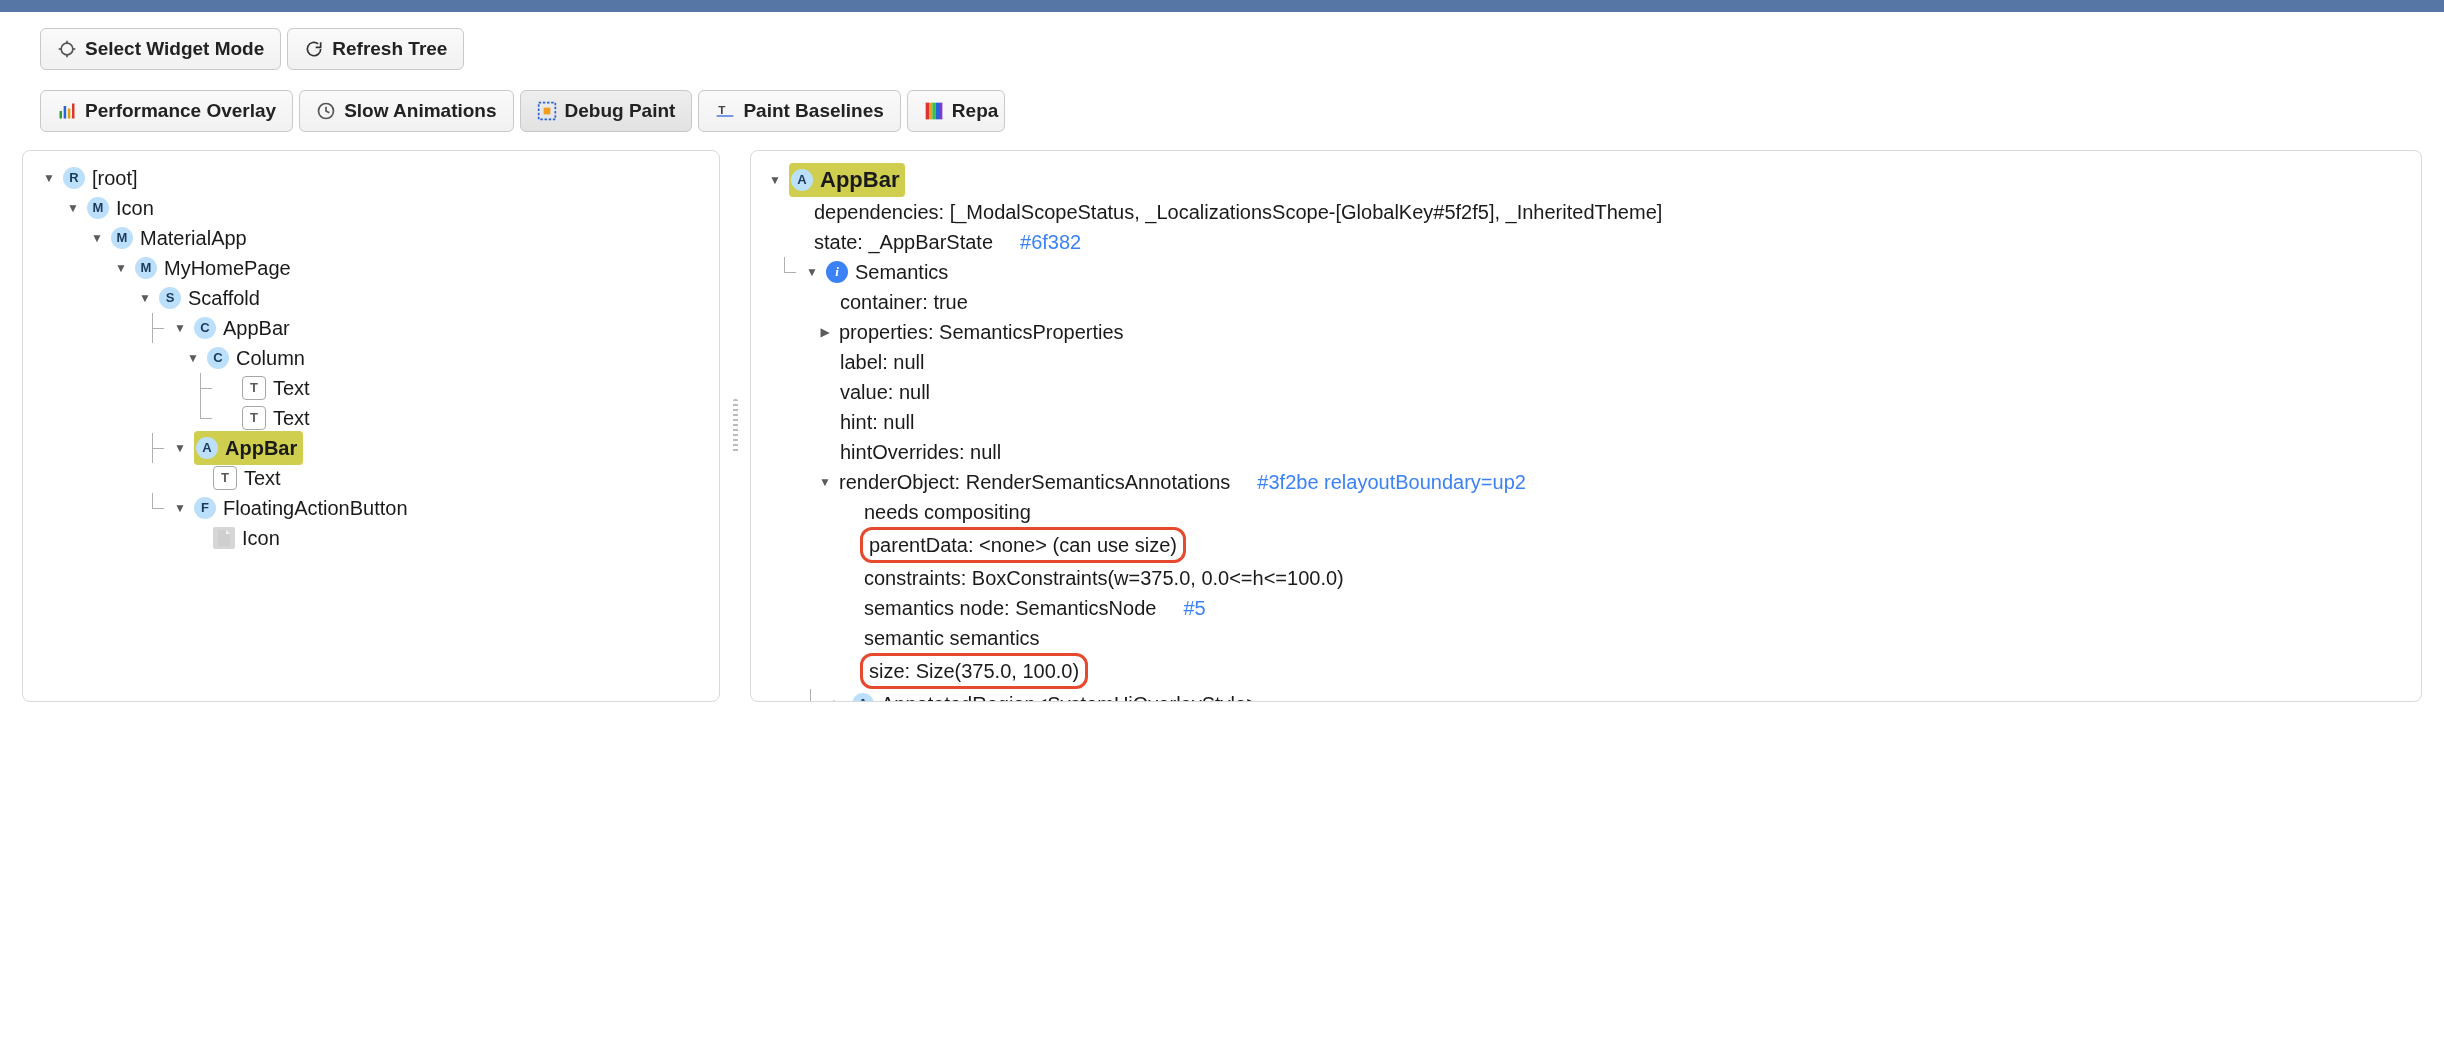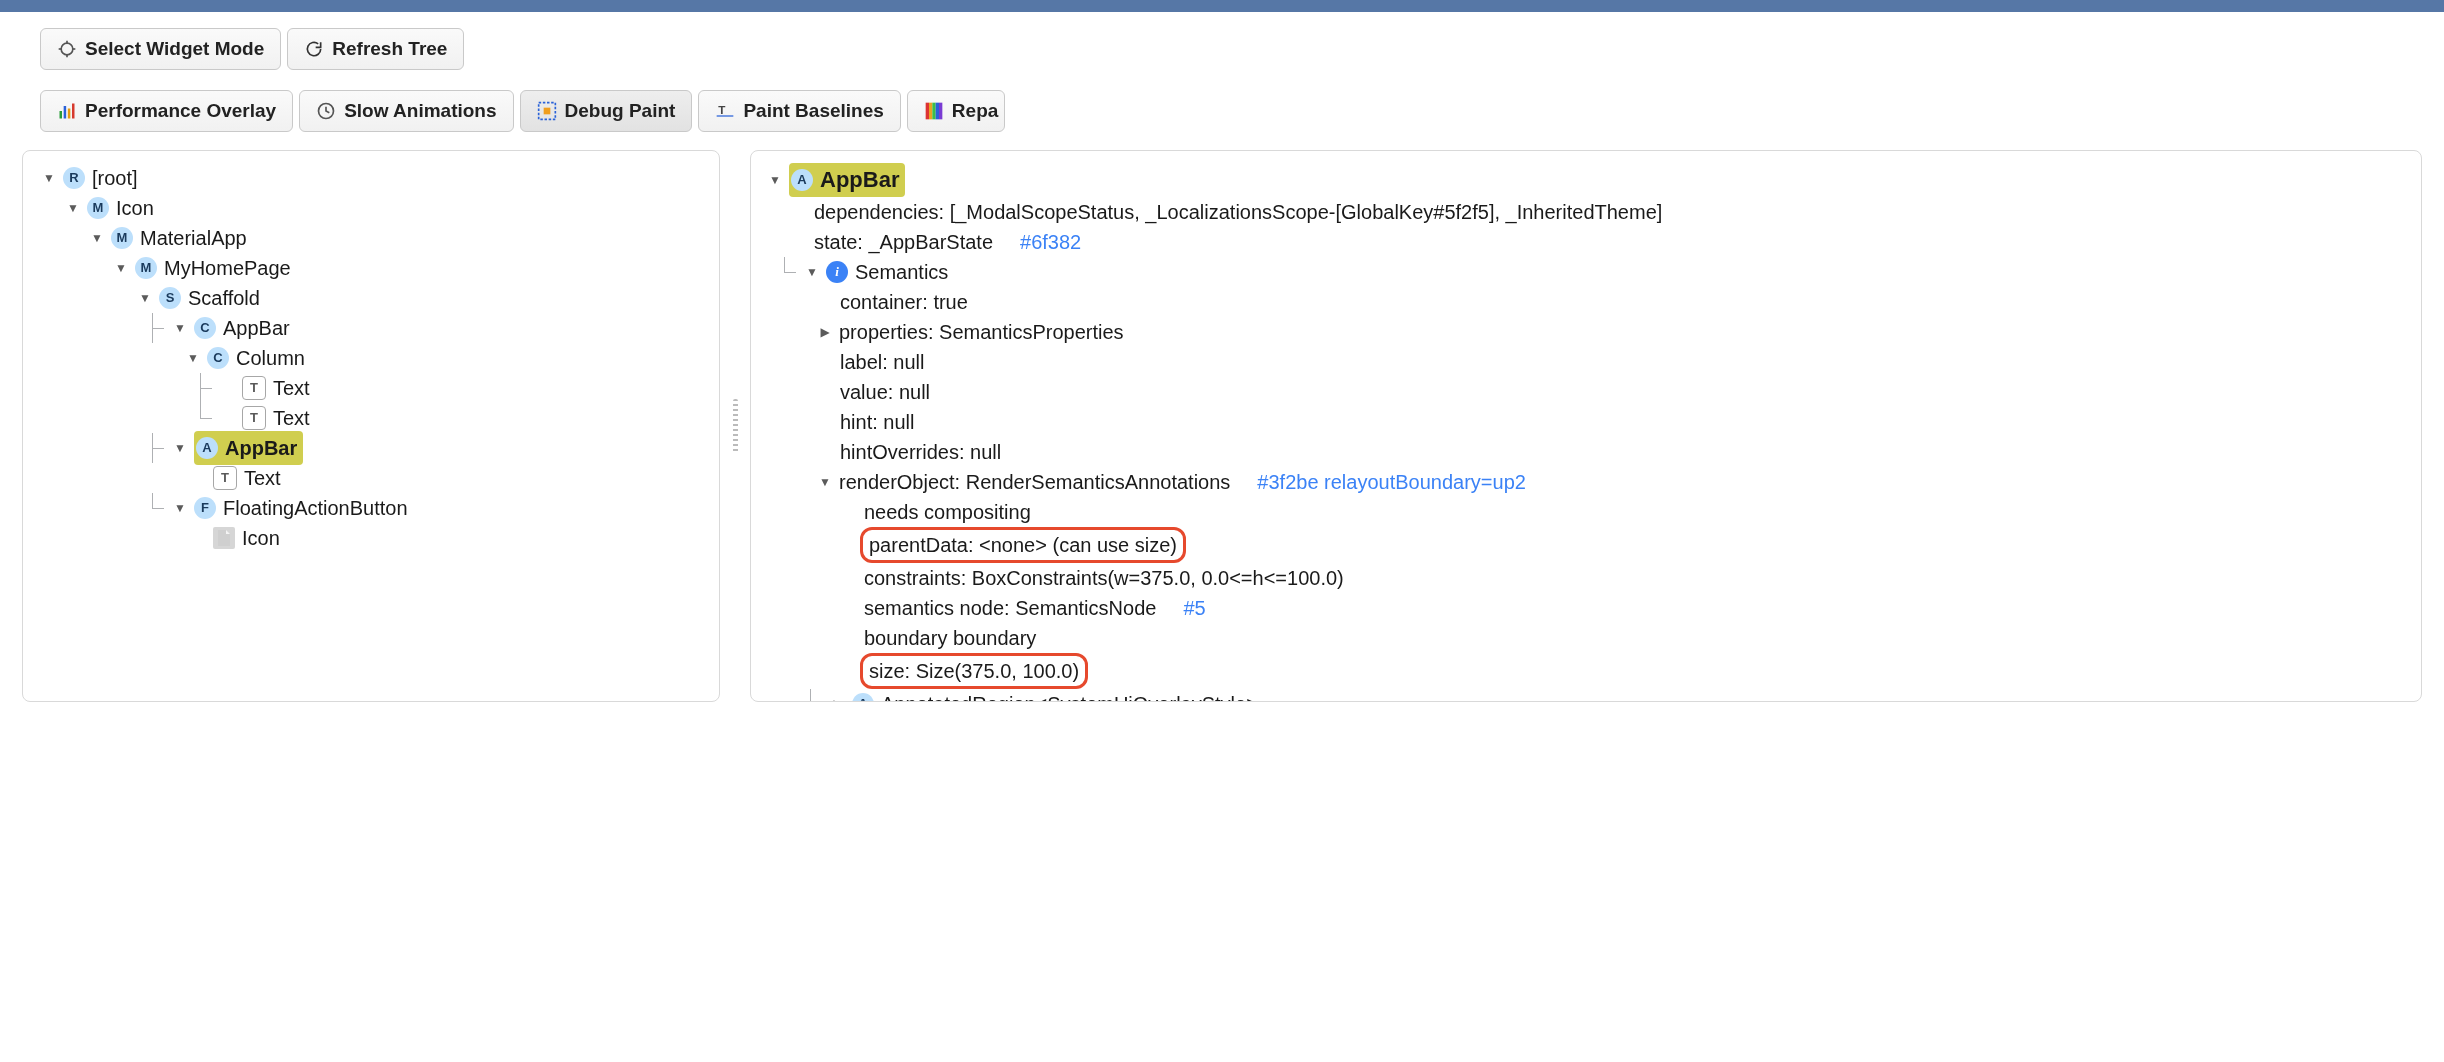--- a/index.html
+++ b/index.html
@@ -469,21 +469,21 @@
 
       <div class="prow">
         <span class="indent" style="width:102px"></span>
         <span class="label">
           <span>semantics node: SemanticsNode</span><span class="dim">#5</span>
         </span>
       </div>
 
       <div class="prow">
         <span class="indent" style="width:102px"></span>
-        <span class="label">boundary boundary</span>
+        <span class="label">semantic semantics</span>
       </div>
 
       <div class="prow">
         <span class="indent" style="width:98px"></span>
         <span class="red-box">
           <span class="label">size: Size(375.0, 100.0)</span>
         </span>
       </div>
 
       <div class="prow">

